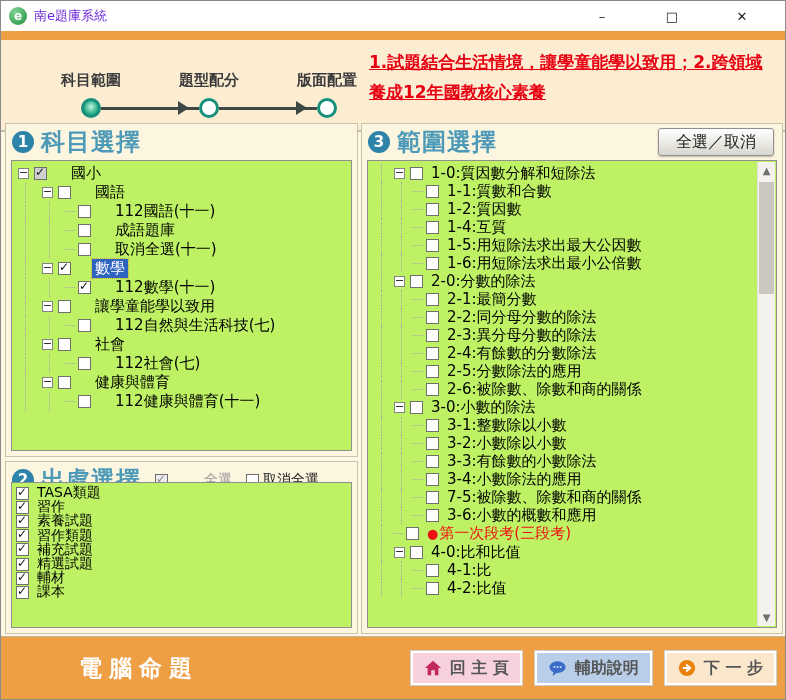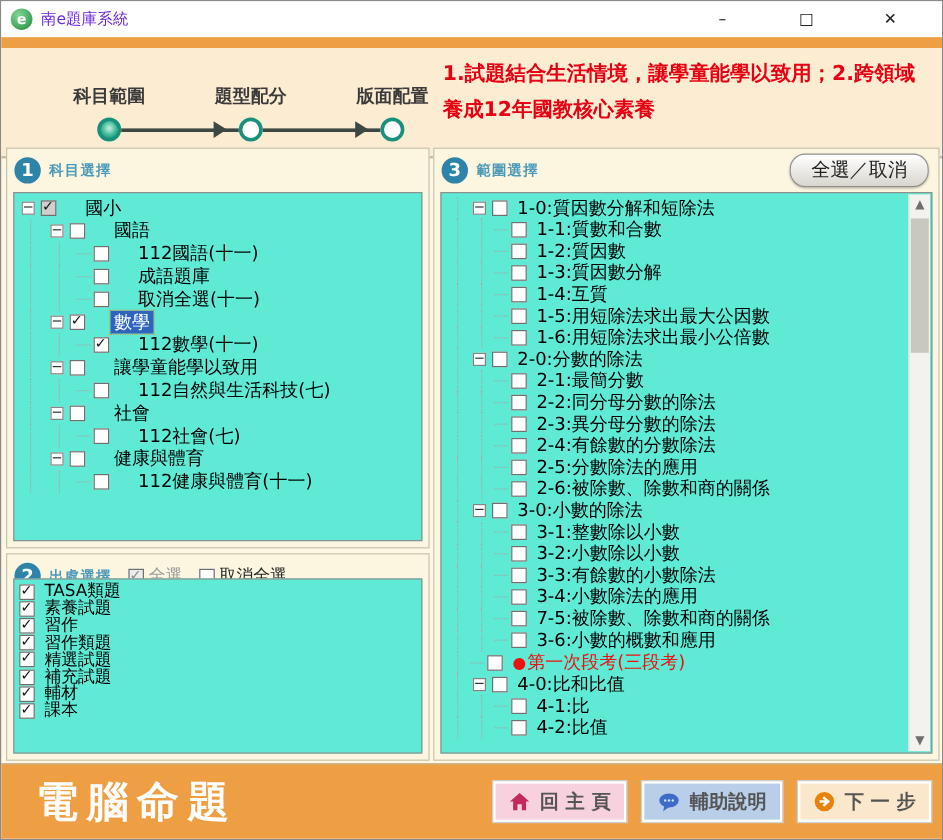--- a/index.html
+++ b/index.html
@@ -25,34 +25,34 @@
     border-bottom:2px solid #c6bda6;box-sizing:border-box;display:flex;}
   .steps{display:flex;align-items:flex-end;margin-left:58px;padding-bottom:12px;width:300px;flex:none;}
   .step{display:flex;flex-direction:column;align-items:center;width:64px;position:relative;z-index:2;}
   .step-label{font-size:15px;font-weight:bold;color:#3a3a3a;margin-bottom:8px;white-space:nowrap;}
   .step-dot{width:20px;height:20px;border-radius:50%;border:3px solid #17907c;background:#fff;box-sizing:border-box;}
   .step-dot.active{background:radial-gradient(circle at 50% 42%,#c6f2de 0%,#3bb894 55%,#118a70 100%);}
   .arrow{flex:1;height:3px;background:#3d4743;align-self:flex-end;margin:0 -22px 8.5px;position:relative;z-index:1;}
   .arrow::after{content:"";position:absolute;right:10px;top:-5.5px;
     border-left:11px solid #3d4743;border-top:7px solid transparent;border-bottom:7px solid transparent;}
   .notice{padding:8px 4px 0 10px;font-size:17px;font-weight:bold;color:#e60012;
-    line-height:1.75;white-space:nowrap;overflow:hidden;}
+    line-height:1.75;white-space:nowrap;overflow:hidden;text-decoration:underline;}
 
   
   .card{position:absolute;background:#fcf5e0;border:1px solid #c9c2ad;box-sizing:border-box;}
   #card-subject{left:4px;top:122px;width:353px;height:334px;}
   #card-source {left:4px;top:460px;width:353px;height:173px;}
   #card-range  {left:360px;top:122px;width:422px;height:511px;}
 
   .panel-head{display:flex;align-items:center;height:34px;padding:2px 6px 0 6px;box-sizing:border-box;}
   .num{width:22px;height:22px;border-radius:50%;background:#2d84a8;color:#fff;font-weight:bold;
     font-size:15px;display:flex;align-items:center;justify-content:center;margin-right:7px;flex:none;}
-  .panel-title{color:#4d9ab8;font-weight:bold;font-size:12px;letter-spacing:1px;white-space:nowrap;}
-
-  .listbox{position:absolute;left:5px;right:5px;top:36px;bottom:5px;background:#5eead4;
+  .panel-title{color:#4d9ab8;font-weight:bold;font-size:24px;letter-spacing:1px;white-space:nowrap;}
+
+  .listbox{position:absolute;left:5px;right:5px;top:36px;bottom:5px;background:#bef264;
     border:1px solid #8f8f8f;overflow:hidden;padding:3px 16px 0 4px;box-sizing:border-box;}
   #card-source .listbox{top:20px;}
 
   
   .row{display:flex;align-items:center;white-space:nowrap;color:#000;}
   .p1 .row{height:19px;font-size:15px;}
   .p2 .row{height:14.2px;font-size:14px;}
   .p3 .row{height:18.05px;font-size:15px;}
   .indent{width:20px;height:100%;position:relative;flex:none;}
   .p1 .indent{width:24px;}
@@ -70,41 +70,41 @@
   .cb.disabled::after{color:#8a8a8a;}
   .lbl{padding:0 3px;}
   .p1 .lbl{margin-left:16px;}
   .lbl.sel{background:#2f63c0;color:#fff;outline:1px dotted #d89a3e;}
   .lbl.red{color:#ee1111;}
   .dotmark{color:#ee1111;font-size:13px;margin-right:1px;}
 
   
   .src-opt{display:flex;align-items:center;margin-left:14px;font-size:14px;color:#222;}
   .src-opt .cb{margin-right:4px;}
-  .src-opt.dim{color:#9a9a9a;}
-
-  
-  .pill{margin-left:auto;margin-right:2px;min-width:114px;height:26px;border-radius:13px;
+  .src-opt.dim{color:#9a9a9a;gap:32px;}
+
+  
+  .pill{margin-left:auto;margin-right:2px;min-width:114px;height:26px;border-radius:3px;
     border:1px solid #8f8f8f;background:linear-gradient(#ffffff,#d8d6cd);
     display:flex;align-items:center;justify-content:center;font-size:16px;color:#222;
     box-shadow:0 1px 2px rgba(0,0,0,.25);}
 
   
   .scrollbar{position:absolute;top:1px;right:1px;bottom:1px;width:17px;background:#f3f2ee;
     border-left:1px solid #e2e0da;}
   .sb-arrow{position:absolute;left:0;width:17px;height:17px;color:#6f6f6f;font-size:10px;
     display:flex;align-items:center;justify-content:center;}
   .sb-up{top:0;} .sb-down{bottom:0;}
   .sb-thumb{position:absolute;left:1px;width:15px;top:20px;height:112px;background:#c9c7c0;}
   .p3tree{margin-right:18px;}
 
   
   .footer{position:absolute;left:0;right:0;bottom:0;height:63px;background:#ef9f43;
     border-top:1px solid #c0b89e;display:flex;align-items:center;box-sizing:border-box;}
-  .brand{color:#fff;font-size:35px;font-weight:bold;letter-spacing:7px;margin-left:29px;}
+  .brand{color:#fff;font-size:23px;font-weight:bold;letter-spacing:7px;margin-left:78px;}
   .fbtns{margin-left:auto;display:flex;gap:13px;margin-right:9px;}
   .fbtn{height:30px;border:2px solid #fff;outline:1px solid #cfcfcf;background:#eee;
     display:flex;align-items:center;gap:8px;padding:0 11px;font-size:16px;font-weight:bold;
     color:#555;white-space:nowrap;cursor:default;}
   .fbtn.home{background:#f7d2de;}
   .fbtn.help{background:#b9cfe9;text-align:center;}
   .fbtn.next{background:#fbe7cb;}
   .fbtn svg{display:block;}
 </style>
 </head>
@@ -252,37 +252,37 @@
         <span>取消全選</span>
       </span>
     </div>
     <div class="listbox" id="source-list">
         <div class="row">
           <span class="cb checked"></span>
           <span class="lbl">TASA類題</span>
         </div>
         <div class="row">
           <span class="cb checked"></span>
+          <span class="lbl">習作</span>
+        </div>
+        <div class="row">
+          <span class="cb checked"></span>
           <span class="lbl">素養試題</span>
         </div>
         <div class="row">
           <span class="cb checked"></span>
-          <span class="lbl">習作</span>
-        </div>
-        <div class="row">
-          <span class="cb checked"></span>
           <span class="lbl">習作類題</span>
         </div>
         <div class="row">
           <span class="cb checked"></span>
+          <span class="lbl">補充試題</span>
+        </div>
+        <div class="row">
+          <span class="cb checked"></span>
           <span class="lbl">精選試題</span>
-        </div>
-        <div class="row">
-          <span class="cb checked"></span>
-          <span class="lbl">補充試題</span>
         </div>
         <div class="row">
           <span class="cb checked"></span>
           <span class="lbl">輔材</span>
         </div>
         <div class="row">
           <span class="cb checked"></span>
           <span class="lbl">課本</span>
         </div>
       </div>
@@ -308,27 +308,20 @@
             <span class="stub"></span>
             <span class="cb"></span>
             <span class="lbl">1-1:質數和合數</span>
           </div>
           <div class="row">
             <span class="indent"></span>
             <span class="indent"></span>
             <span class="stub"></span>
             <span class="cb"></span>
             <span class="lbl">1-2:質因數</span>
-          </div>
-          <div class="row">
-            <span class="indent"></span>
-            <span class="indent"></span>
-            <span class="stub"></span>
-            <span class="cb"></span>
-            <span class="lbl">1-3:質因數分解</span>
           </div>
           <div class="row">
             <span class="indent"></span>
             <span class="indent"></span>
             <span class="stub"></span>
             <span class="cb"></span>
             <span class="lbl">1-4:互質</span>
           </div>
           <div class="row">
             <span class="indent"></span>

